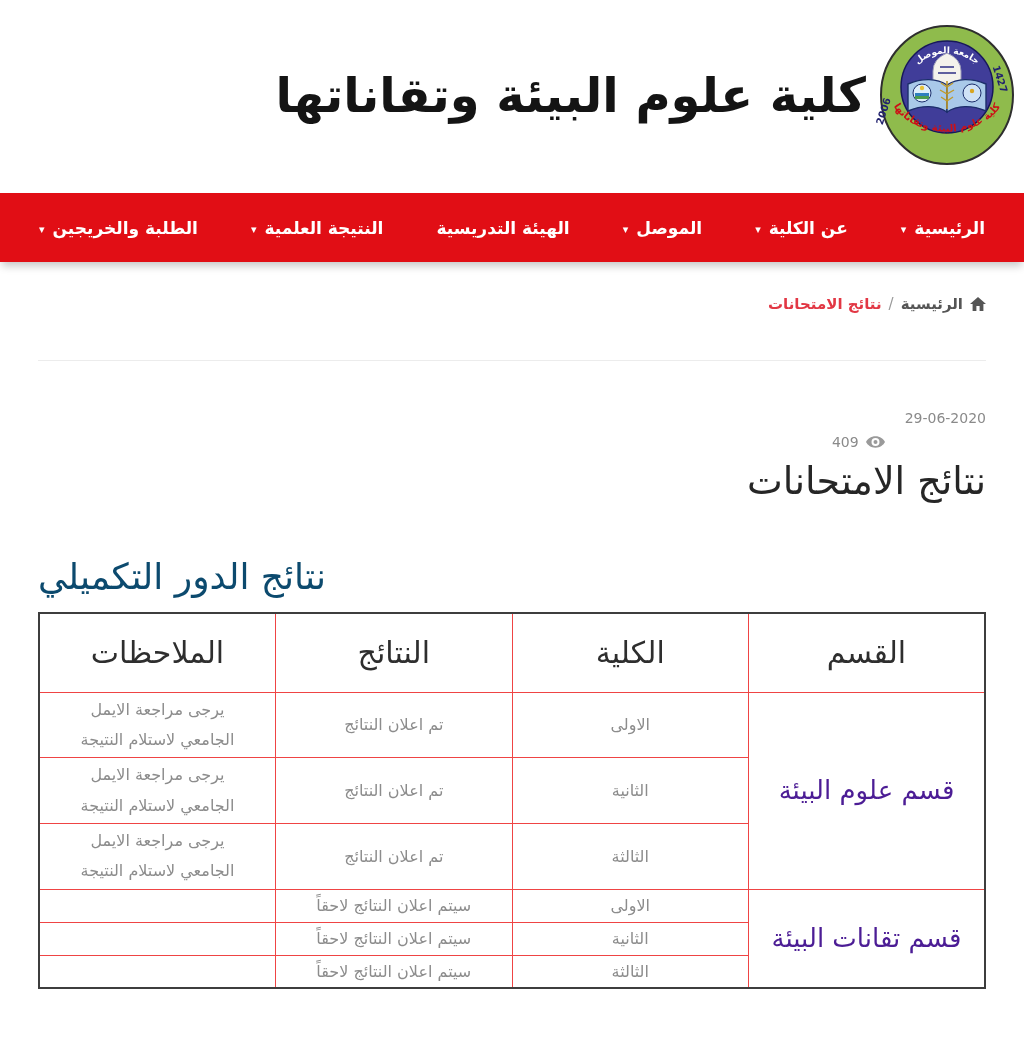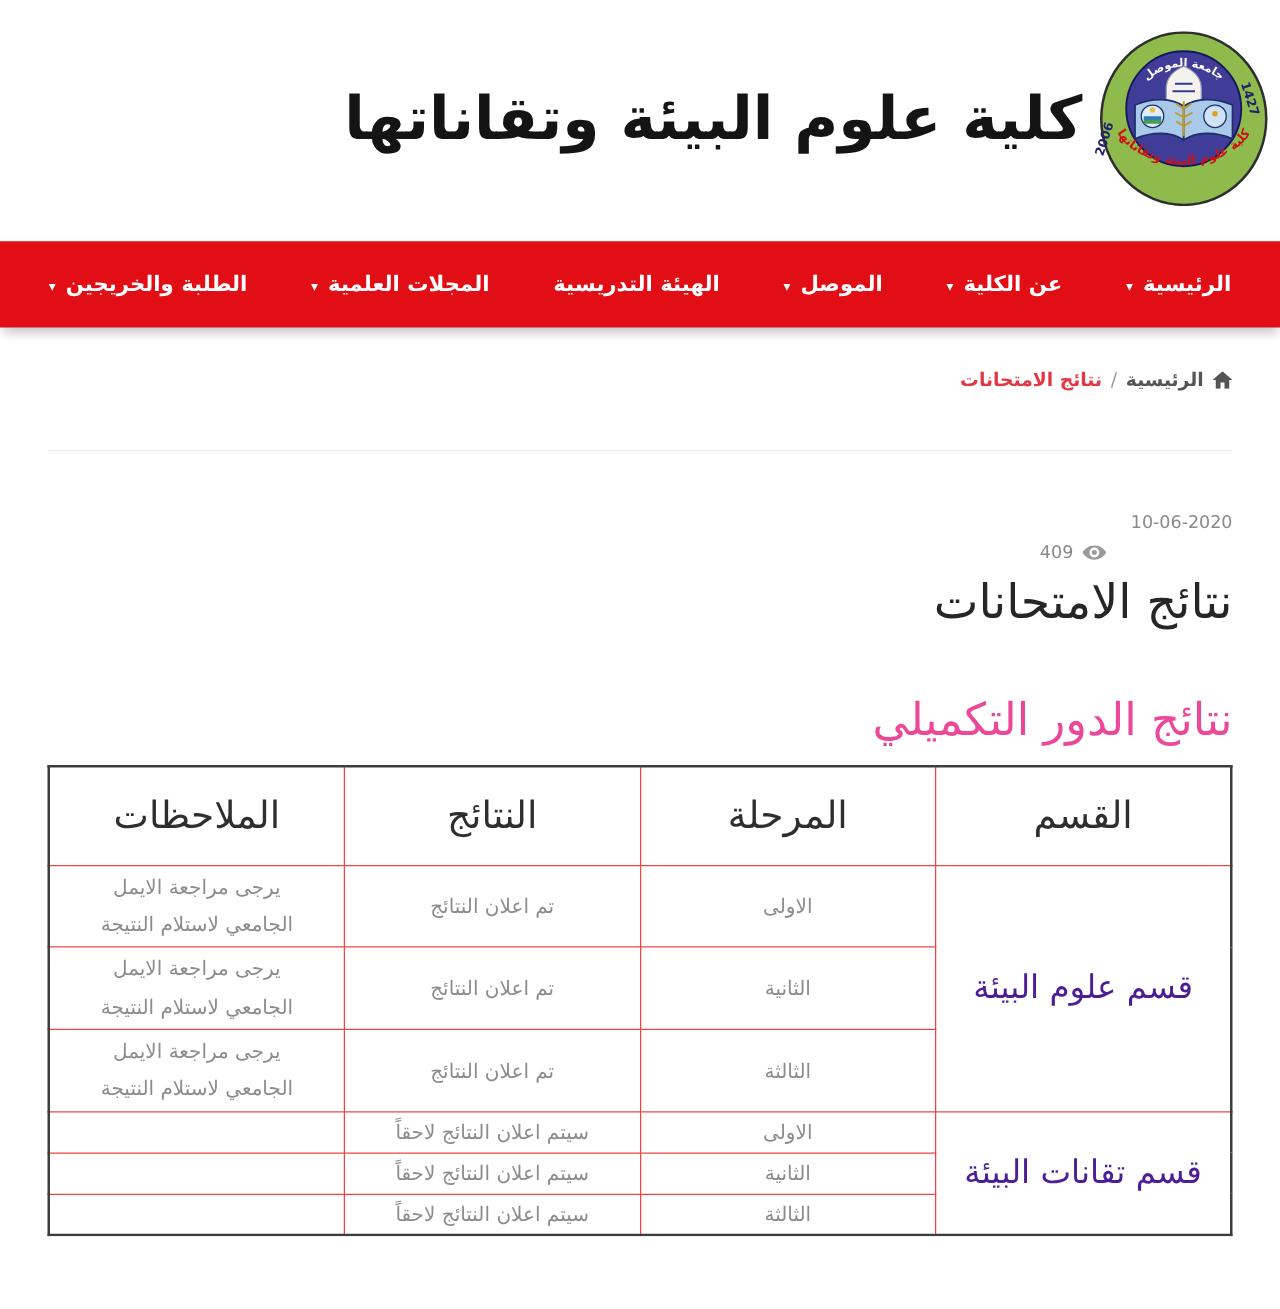--- a/index.html
+++ b/index.html
@@ -52,22 +52,22 @@
     margin-top:25px; display:flex; align-items:center; gap:20px;
     color:#8a8a8a; font-size:14px;
   }
   .views { display:flex; align-items:center; gap:7px;margin-top:48px; }
 
   .page-title {
     margin:9px 0 0 0; font-size:38px; font-weight:normal; color:#262626;
   }
 
   .table-heading {
-    margin:53px 0 0 0; text-align:right;
-    font-size:36px; font-weight:normal; color:#ec4899;
+    margin:53px 0 0 0; text-align:left;
+    font-size:36px; font-weight:normal; color:#0c4a6e;
   }
 
   
   table.results {
     width:100%; border-collapse:collapse; table-layout:fixed;
     margin-top:15px; border:2px solid #3d3d3d;
   }
   .results th, .results td {
     border:1px solid #ef4444; text-align:center; vertical-align:middle;
     padding:2px 8px; overflow:hidden;
@@ -140,21 +140,21 @@
       <span class="chev">▾</span>
     </a>
     <a class="nav-item">
       <span>الموصل</span>
       <span class="chev">▾</span>
     </a>
     <a class="nav-item">
       <span>الهيئة التدريسية</span>
     </a>
     <a class="nav-item">
-      <span>المجلات العلمية</span>
+      <span>النتيجة العلمية</span>
       <span class="chev">▾</span>
     </a>
     <a class="nav-item">
       <span>الطلبة والخريجين</span>
       <span class="chev">▾</span>
     </a>
   </div>
 </nav>
 
 <div class="container">
@@ -166,39 +166,39 @@
       </svg>
       <span>الرئيسية</span>
     </a>
     <span class="crumb-sep">/</span>
     <span class="crumb-current">نتائج الامتحانات</span>
   </div>
 
   <hr class="divider">
 
   <div class="meta">
-    <span class="date">10-06-2020</span>
+    <span class="date">29-06-2020</span>
     <span class="views">
       <svg width="19" height="12" viewBox="0 0 20 12">
         <path fill-rule="evenodd" d="M10 0 C5.2 0 1.6 2.9 0 6 C1.6 9.1 5.2 12 10 12 C14.8 12 18.4 9.1 20 6 C18.4 2.9 14.8 0 10 0 Z M10 10.2 A4.2 4.2 0 1 1 10 1.8 A4.2 4.2 0 0 1 10 10.2 Z" fill="#9a9a9a"></path>
         <circle cx="10" cy="6" r="2.1" fill="#9a9a9a"></circle>
       </svg>
       <span>409</span>
     </span>
   </div>
 
   <h2 class="page-title">نتائج الامتحانات</h2>
 
   <h3 class="table-heading">نتائج الدور التكميلي</h3>
 
   <table class="results">
     <thead>
       <tr>
         <th>القسم</th>
-        <th>المرحلة</th>
+        <th>الكلية</th>
         <th>النتائج</th>
         <th>الملاحظات</th>
       </tr>
     </thead>
     <tbody>
       <tr class="r-tall">
         <td class="dept" rowspan="3">قسم علوم البيئة</td>
         <td class="stage">الاولى</td>
         <td class="result">تم اعلان النتائج</td>
         <td class="notes">يرجى مراجعة الايمل الجامعي لاستلام النتيجة</td>

